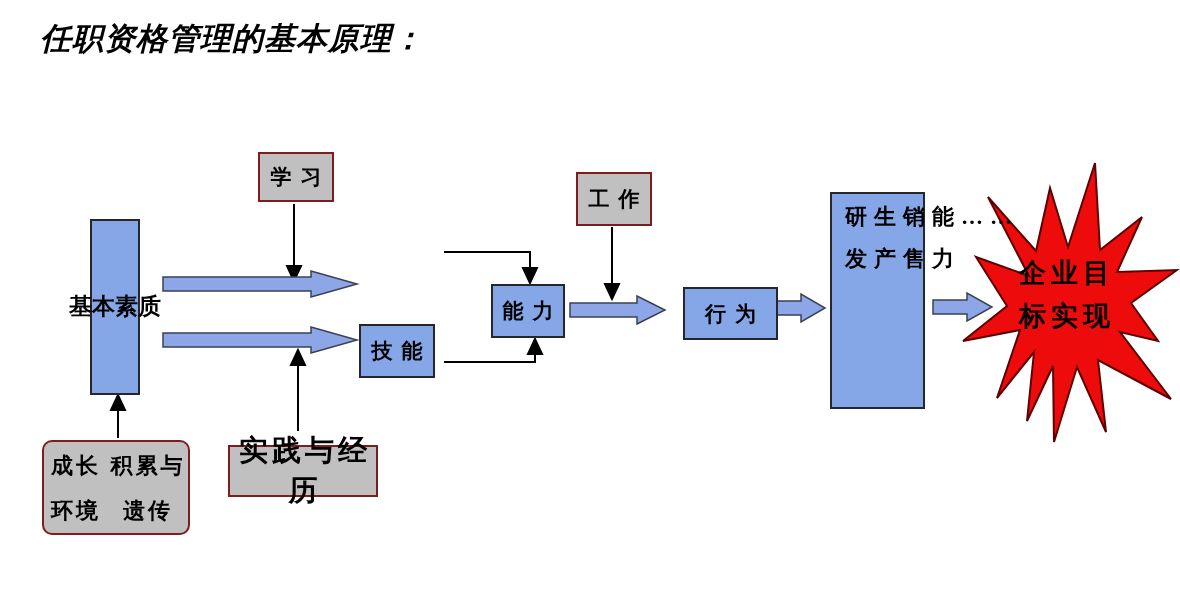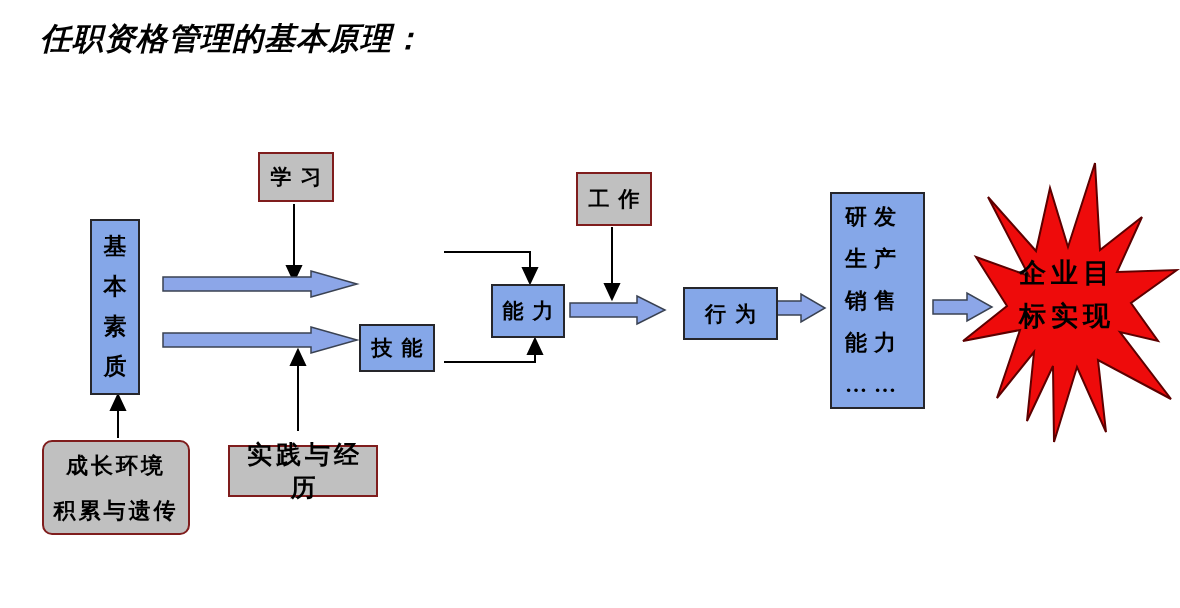--- a/index.html
+++ b/index.html
@@ -20,22 +20,22 @@
   .box{
     position:absolute;box-sizing:border-box;
     display:flex;align-items:center;justify-content:center;
     font-weight:bold;color:#000;
     font-family:"Liberation Serif", serif;
     text-align:center;
   }
   .blue{background:#85A7E8;border:2px solid #26262b;}
   .gray{background:#C0C0C0;border:2px solid #7f1d1d;}
   .lbl2{font-size:21px;letter-spacing:9px;padding-left:9px;}
-  .lbl5{font-size:25px;letter-spacing:4px;padding-left:4px;}
-  .vstack{flex-direction:column;}
+  .lbl5{font-size:29px;letter-spacing:4px;padding-left:4px;}
+  .vstack{flex-direction:row;}
   .vchar{display:block;line-height:40px;font-size:23px;}
   .gline{display:block;line-height:45px;font-size:22px;letter-spacing:3px;}
   .bizbox{align-items:flex-start;justify-content:flex-start;}
   .bizline{display:block;line-height:42px;font-size:22px;letter-spacing:7px;text-align:left;}
   #svg-layer{position:absolute;left:0;top:0;}
   #goal-text{
     position:absolute;left:972px;top:252px;width:190px;
     text-align:center;font-weight:bold;color:#000;
     font-size:27px;line-height:43px;letter-spacing:5px;
   }
@@ -97,21 +97,21 @@
 
   <div class="box gray lbl2" style="left:258px;top:152px;width:76px;height:50px;">
     <span>学习</span>
   </div>
 
   <div class="box gray lbl5" style="left:228px;top:445px;width:150px;height:52px;">
     <span>实践与经历</span>
   </div>
 
 
-  <div class="box blue lbl2" style="left:359px;top:324px;width:76px;height:48px;">
+  <div class="box blue lbl2" style="left:359px;top:324px;width:76px;height:54px;">
     <span>技能</span>
   </div>
 
   <div class="box blue lbl2" style="left:491px;top:284px;width:74px;height:54px;">
     <span>能力</span>
   </div>
 
   <div class="box gray lbl2" style="left:576px;top:172px;width:76px;height:54px;">
     <span>工作</span>
   </div>

